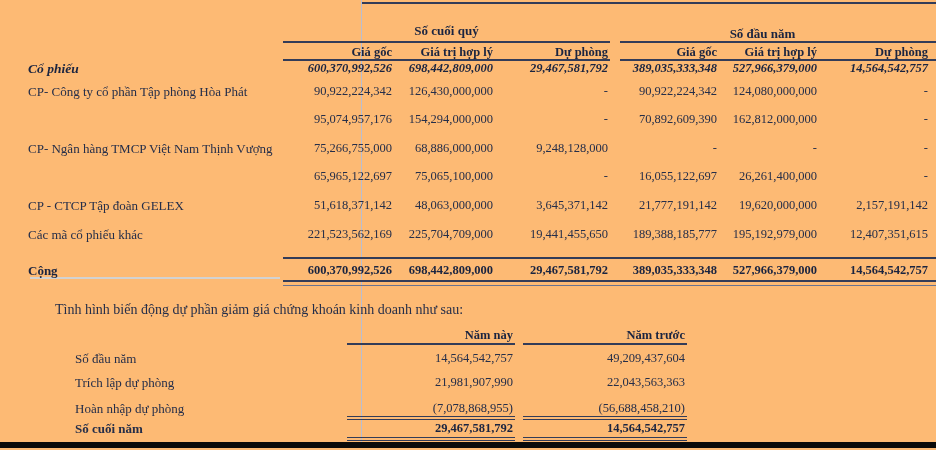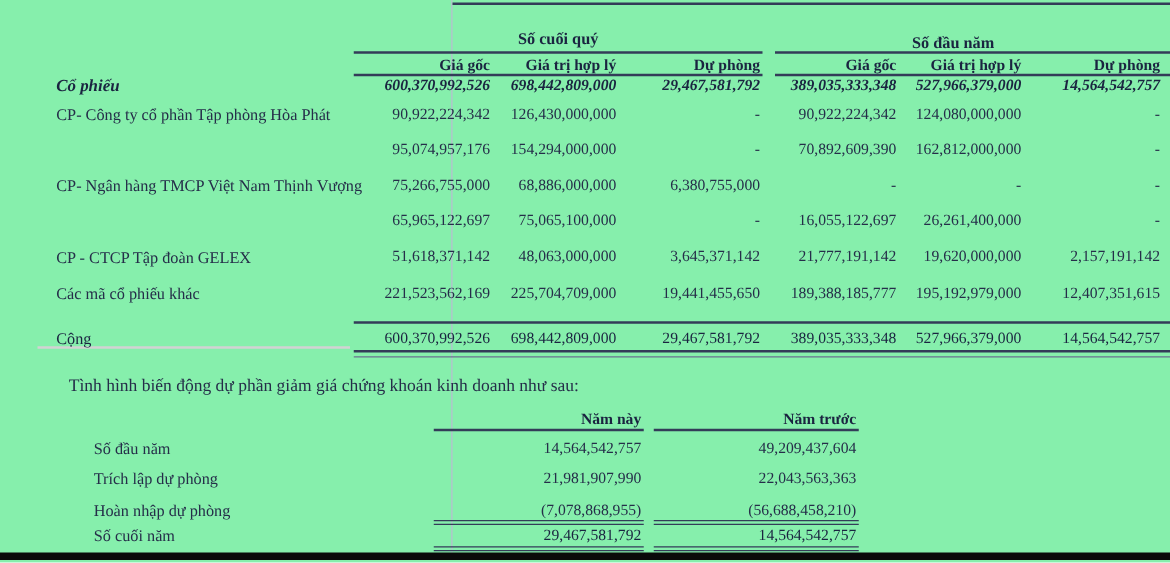--- a/index.html
+++ b/index.html
@@ -6,28 +6,28 @@
     --ink:#252e49;
     --ink-strong:#1a2440;
     --rule:#333c58;
     --rule-light:#6a7390;
     --artifact:#b8bdd0;
   }
   html,body{margin:0;padding:0;background:#ffffff;}
   #page{
     position:relative;
     width:936px;height:450px;
-    background:#86efac;
+    background:#fdba74;
     font-family:"Liberation Serif","DejaVu Serif",serif;
     color:var(--ink);
     overflow:hidden;
   }
   .cell{position:absolute;white-space:nowrap;font-size:12.5px;color:var(--ink);}
-  .rowlabel{position:absolute;left:45px;white-space:nowrap;font-size:13px;color:var(--ink);text-align:right;}
-  .bold{font-weight:normal;color:var(--ink-strong);}
+  .rowlabel{position:absolute;left:28px;white-space:nowrap;font-size:13px;color:var(--ink);text-align:right;}
+  .bold{font-weight:bold;color:var(--ink-strong);}
   .bi{font-weight:bold;font-style:italic;color:var(--ink-strong);}
   .ghead{position:absolute;text-align:center;font-weight:bold;font-size:13px;color:var(--ink-strong);}
   .shead{font-weight:bold;font-size:12.5px;color:var(--ink-strong);font-family:Liberation Serif, serif;}
   .rule{position:absolute;height:2px;background:var(--rule);}
   .rule-thin{position:absolute;height:1px;background:var(--rule);}
   .rule-faint{position:absolute;height:1px;background:var(--rule-light);}
   
   .rt0{top:61px}.rt1{top:84px}.rt2{top:112px}.rt3{top:141px}
   .rt4{top:169px}.rt5{top:198px}.rt6{top:227px}.rt7{top:263px}
   
@@ -89,21 +89,21 @@
   <span class="cell rt2 c1">95,074,957,176</span>
   <span class="cell rt2 c2">154,294,000,000</span>
   <span class="cell rt2 c3">-</span>
   <span class="cell rt2 c4">70,892,609,390</span>
   <span class="cell rt2 c5">162,812,000,000</span>
   <span class="cell rt2 c6">-</span>
 
   <span class="rowlabel rt3">CP- Ngân hàng TMCP Việt Nam Thịnh Vượng</span>
   <span class="cell rt3 c1">75,266,755,000</span>
   <span class="cell rt3 c2">68,886,000,000</span>
-  <span class="cell rt3 c3">6,380,755,000</span>
+  <span class="cell rt3 c3">9,248,128,000</span>
   <span class="cell rt3 c4">-</span>
   <span class="cell rt3 c5">-</span>
   <span class="cell rt3 c6">-</span>
 
   <span class="cell rt4 c1">65,965,122,697</span>
   <span class="cell rt4 c2">75,065,100,000</span>
   <span class="cell rt4 c3">-</span>
   <span class="cell rt4 c4">16,055,122,697</span>
   <span class="cell rt4 c5">26,261,400,000</span>
   <span class="cell rt4 c6">-</span>

